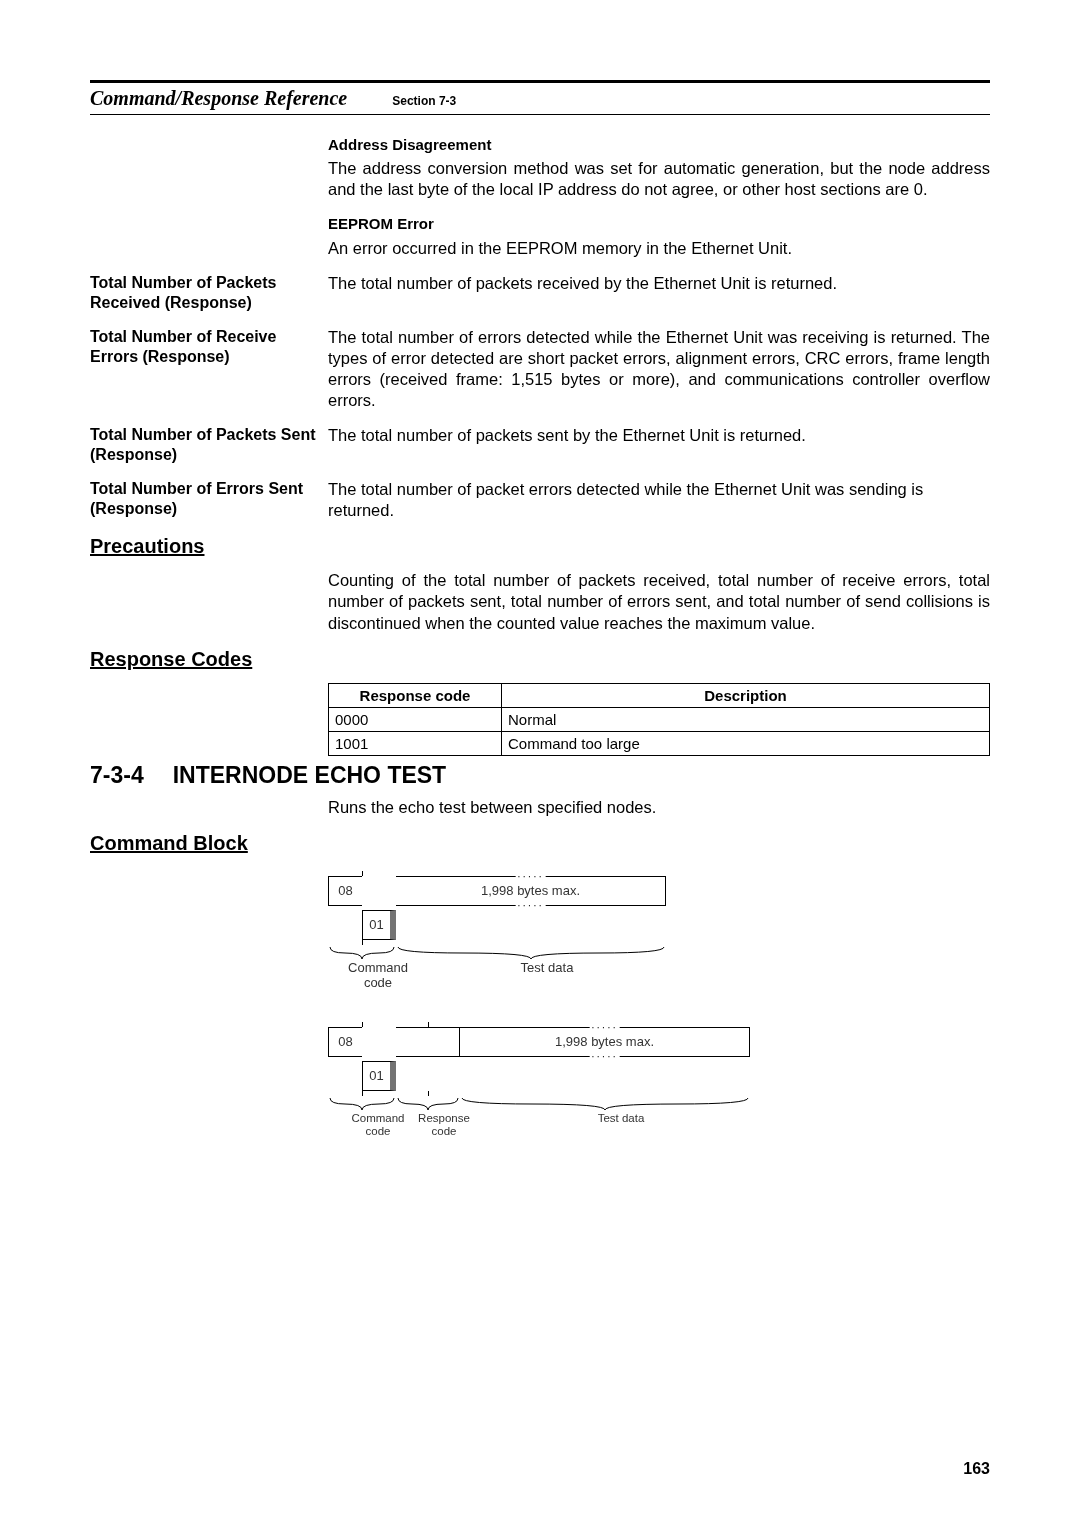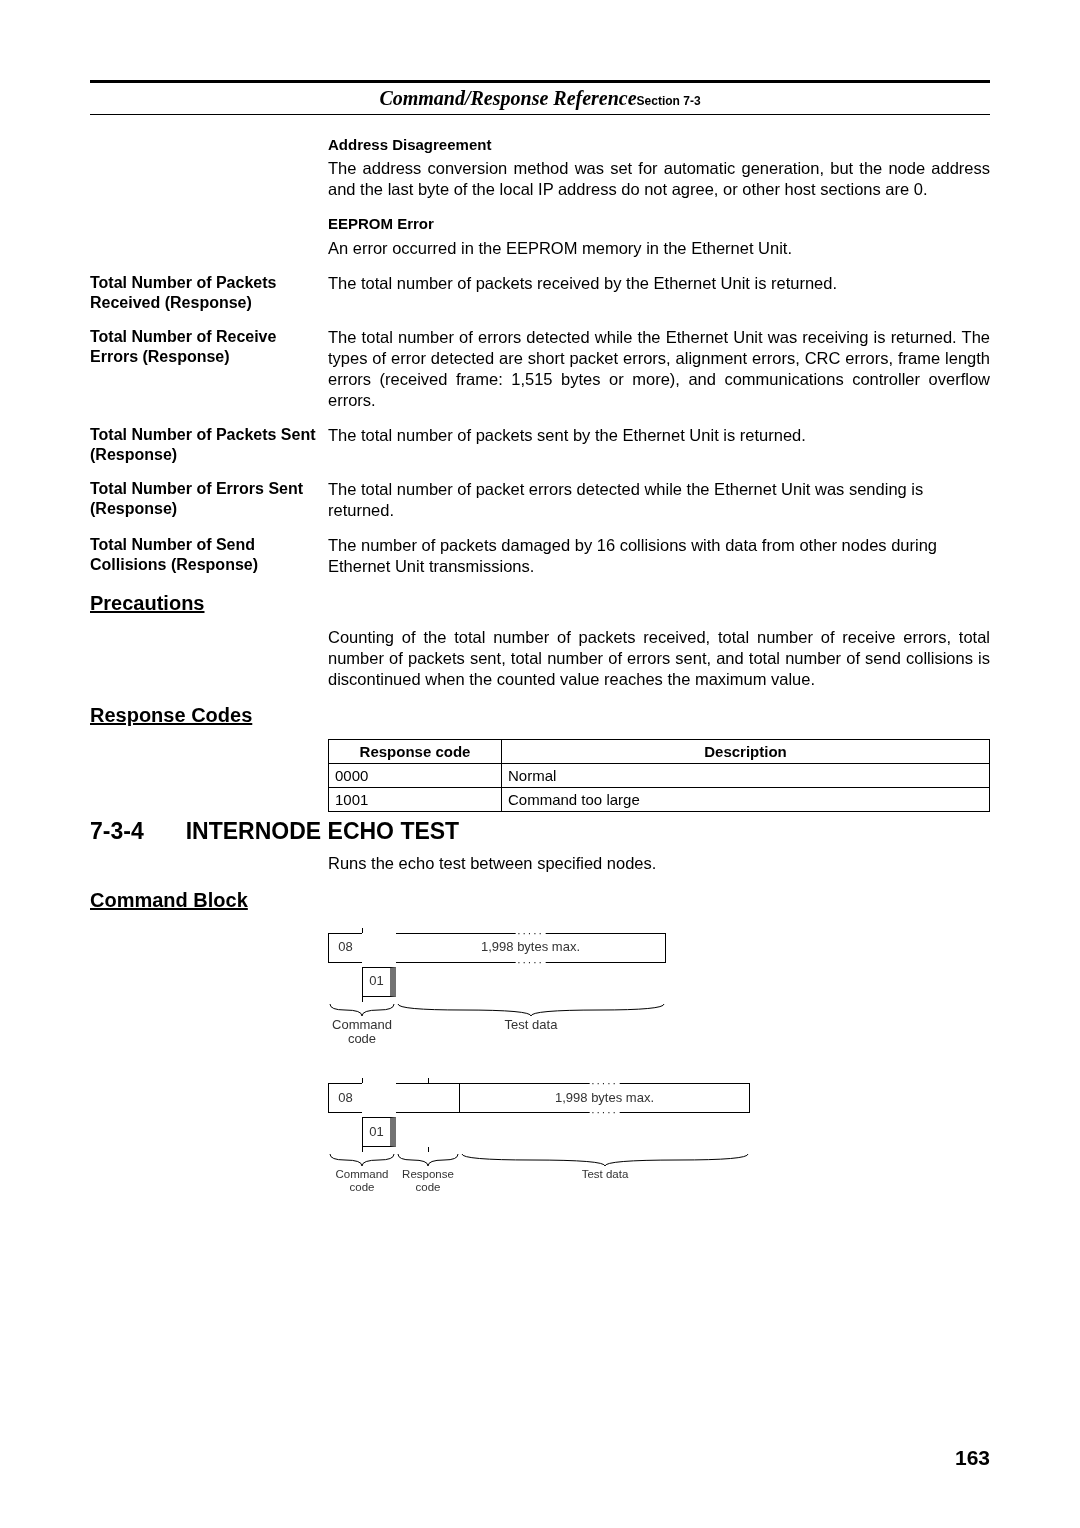--- a/index.html
+++ b/index.html
@@ -17,24 +17,25 @@
   }
   .top-rule {
     border-top: 3px solid #000;
     margin-bottom: 4px;
   }
   .thin-rule {
     border-top: 1px solid #000;
   }
   .header-row {
     display: flex;
-    justify-content: center;
+    justify-content: flex-start;
     align-items: baseline;
     margin-top: 4px;
     margin-bottom: 4px;
+    gap: 45px;
   }
   .header-left {
     font-style: italic;
     font-weight: bold;
     font-size: 20px;
     font-family: "Times New Roman", Times, serif;
   }
   .header-right {
     font-weight: bold;
     font-size: 12px;
@@ -87,21 +88,21 @@
   }
   .resp-table th {
     font-weight: bold;
     text-align: center;
   }
   .resp-table th:first-child {
     width: 160px;
   }
   .h2-row {
     display: flex;
-    gap: 42px;
+    gap: 29px;
     font-weight: bold;
     font-size: 23px;
     margin-top: 0;
     margin-bottom: 8px;
   }
   .diagram {
     font-size: 13px;
     color: #333;
   }
   .diag-wrap {
@@ -160,32 +161,33 @@
     height: 12px;
   }
   .brace svg {
     width: 100%;
     height: 12px;
     display: block;
   }
   .label-row {
     display: flex;
     margin-top: 2px;
+    margin-left: 16px;
   }
   .label-center {
     text-align: center;
     font-size: 13px;
     line-height: 1.1;
   }
   .page-num {
     position: absolute;
-    bottom: 58px;
+    bottom: 50px;
     right: 90px;
     font-weight: bold;
-    font-size: 21px;
+    font-size: 16px;
   }
   .dots-top {
     position:absolute;
     top:-1px; left:50%;
     transform:translateX(-50%);
     letter-spacing:2px;
     font-size:10px;
     line-height:1px;
     color:#000;
     background:#fff;
@@ -246,24 +248,20 @@
     <div class="row">
       <div class="side-col">Total Number of Packets Sent (Response)</div>
       <div class="body-col">The total number of packets sent by the Ethernet Unit is returned.</div>
     </div>
 
     <div class="row">
       <div class="side-col">Total Number of Errors Sent (Response)</div>
       <div class="body-col">The total number of packet errors detected while the Ethernet Unit was sending is returned.</div>
     </div>
 
-    <div class="row">
-      <div class="side-col">Total Number of Send Collisions (Response)</div>
-      <div class="body-col">The number of packets damaged by 16 collisions with data from other nodes during Ethernet Unit transmissions.</div>
-    </div>
 
     <div class="section-heading">Precautions</div>
     <div class="row">
       <div class="side-col"></div>
       <div class="body-col justify">Counting of the total number of packets received, total number of receive errors, total number of packets sent, total number of errors sent, and total number of send collisions is discontinued when the counted value reaches the maximum value.</div>
     </div>
 
     <div class="section-heading">Response Codes</div>
     <div class="row" style="margin-bottom:6px;">
       <div class="side-col"></div>

